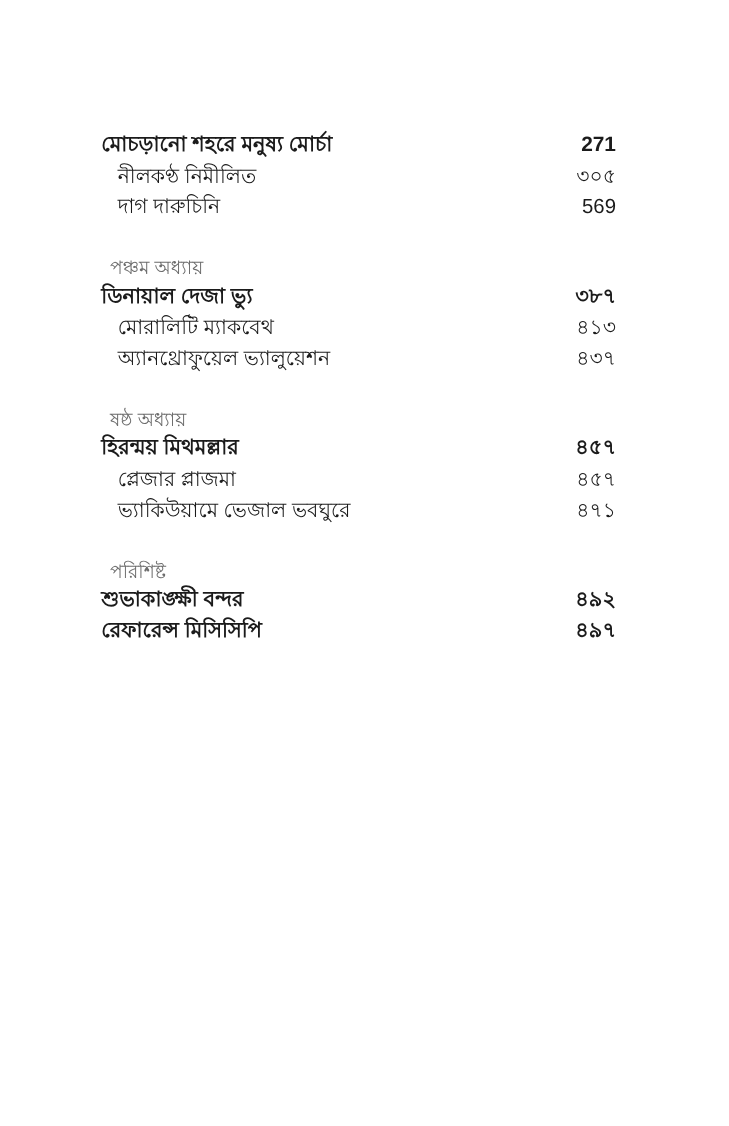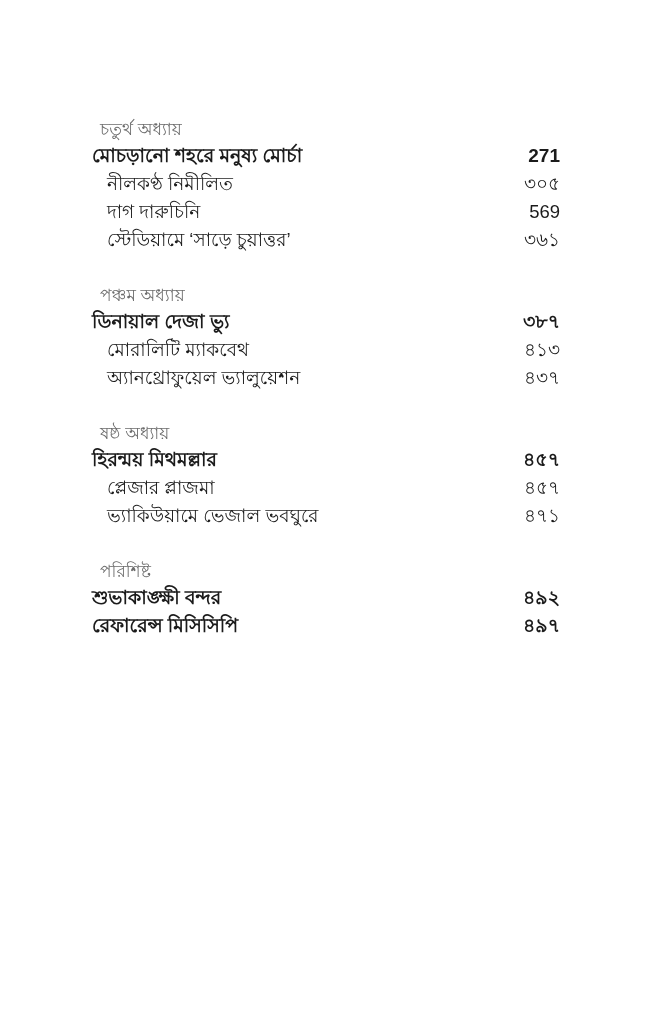--- a/index.html
+++ b/index.html
@@ -54,36 +54,31 @@
   }
   .toc-row.sub .title { padding-left: 15px; text-align: right; }
 </style>
 </head>
 <body>
 
 <div class="page">
   <div class="toc">
 
     <div class="toc-section">
-      <div class="chapter-heading">চতুর্থ অধ্যায়</div>
       <div class="toc-row main">
         <span class="title">মোচড়ানো শহরে মনুষ্য মোর্চা</span>
         <span class="page-num">271</span>
       </div>
       <div class="toc-row sub">
         <span class="title">নীলকণ্ঠ নিমীলিত</span>
         <span class="page-num">৩০৫</span>
       </div>
       <div class="toc-row sub">
         <span class="title">দাগ দারুচিনি</span>
         <span class="page-num">569</span>
-      </div>
-      <div class="toc-row sub">
-        <span class="title">স্টেডিয়ামে ‘সাড়ে চুয়াত্তর’</span>
-        <span class="page-num">৩৬১</span>
       </div>
     </div>
 
     <div class="toc-section">
       <div class="chapter-heading">পঞ্চম অধ্যায়</div>
       <div class="toc-row main">
         <span class="title">ডিনায়াল দেজা ভ্যু</span>
         <span class="page-num">৩৮৭</span>
       </div>
       <div class="toc-row sub">

